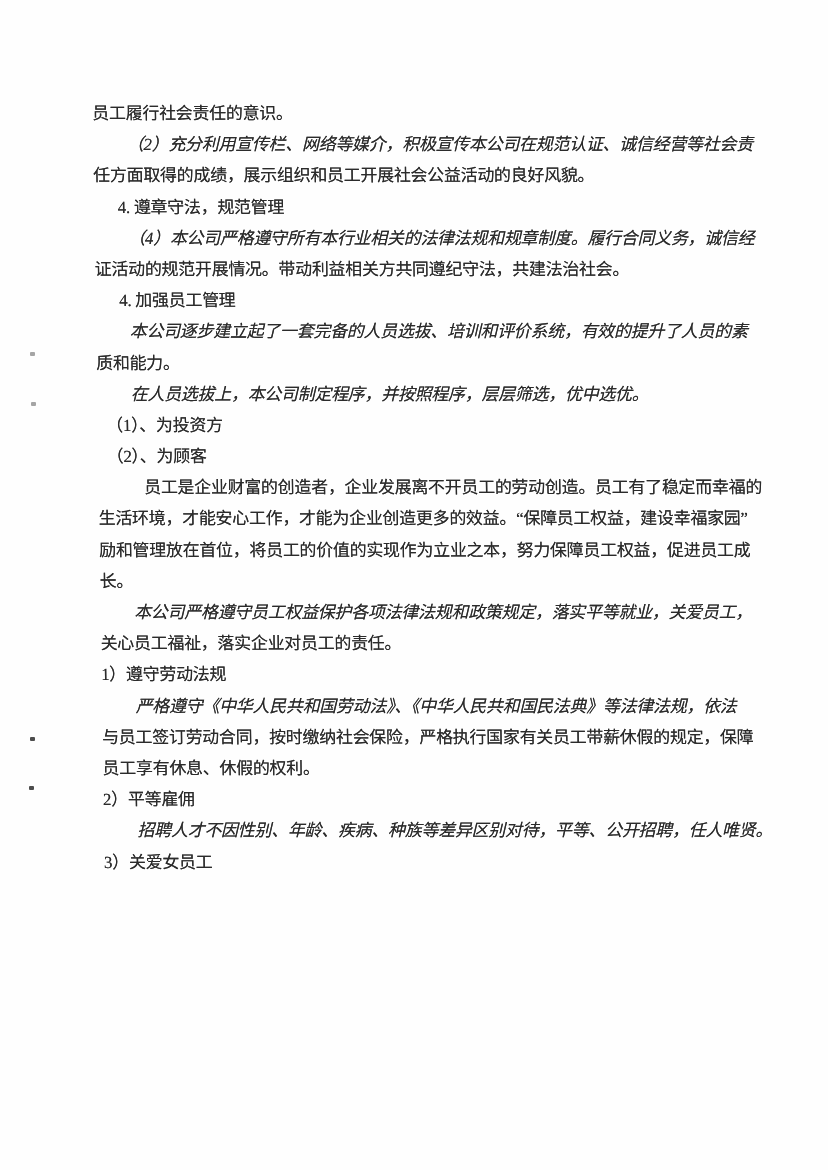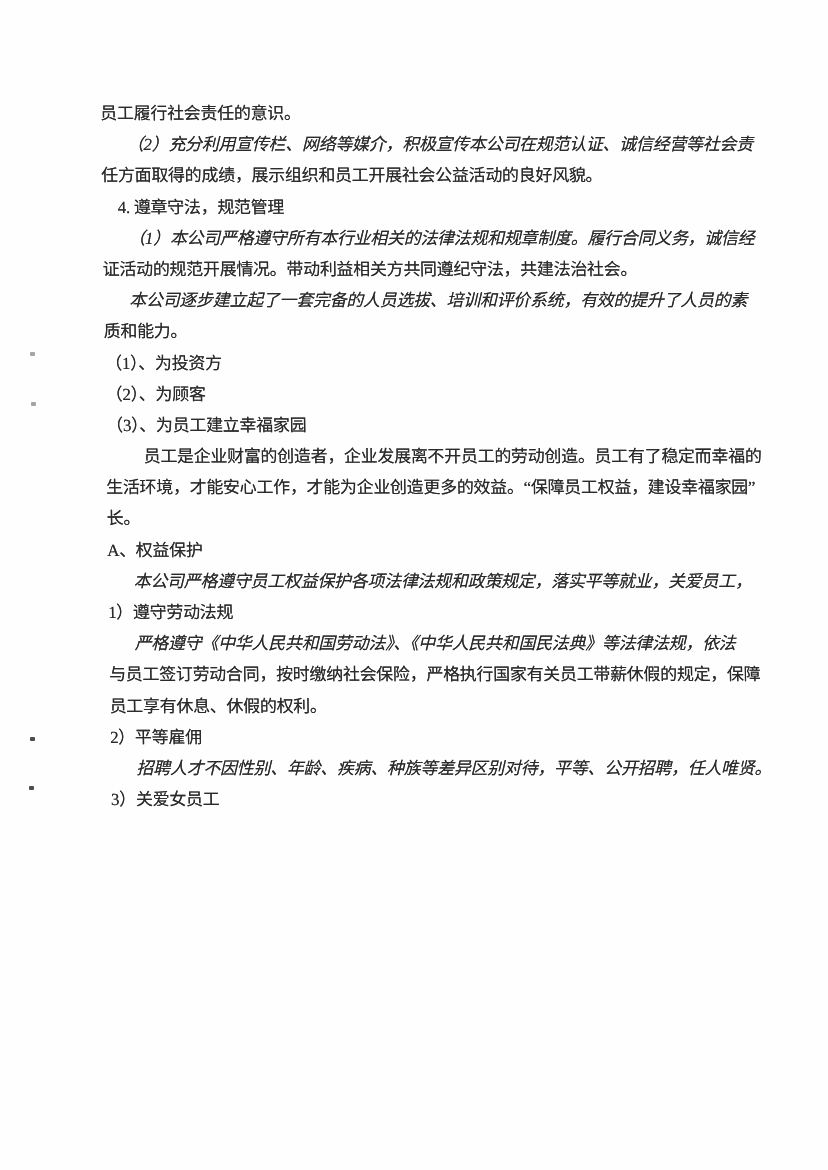--- a/index.html
+++ b/index.html
@@ -27,53 +27,55 @@
     font-size: 17px;
     letter-spacing: -0.3px;
     text-shadow: 0 0 0.45px rgba(55, 55, 55, 0.85);
   }
   .line {
     height: 31.2px;
     line-height: 31.2px;
     white-space: pre;
   }
   
-  .ind-flush  { padding-left: 0; margin-left: 8px; }
+  .ind-flush  { padding-left: 0; }
   .ind-para   { padding-left: 34px; font-style: italic; }  
   .ind-para2  { padding-left: 46px; }  
   .ind-num    { padding-left: 24px; }  
   .ind-list   { padding-left: 9px; }   
   
   .speck {
     position: absolute;
     background: #3a3a3a;
     border-radius: 1px;
   }
 </style>
 </head>
 <body>
 
 <div class="page">
   <div class="content" id="doc-content" style="color: rgb(43, 43, 43);">
       <div class="line ind-flush">员工履行社会责任的意识。</div>
       <div class="line ind-para">（2）充分利用宣传栏、网络等媒介，积极宣传本公司在规范认证、诚信经营等社会责</div>
       <div class="line ind-flush">任方面取得的成绩，展示组织和员工开展社会公益活动的良好风貌。</div>
       <div class="line ind-num">4. 遵章守法，规范管理</div>
-      <div class="line ind-para">（1）本公司严格遵守所有本行业相关的法律法规和规章制度。履行合同义务，诚信经</div>
+      <div class="line ind-para">（4）本公司严格遵守所有本行业相关的法律法规和规章制度。履行合同义务，诚信经</div>
       <div class="line ind-flush">证活动的规范开展情况。带动利益相关方共同遵纪守法，共建法治社会。</div>
+      <div class="line ind-num">4. 加强员工管理</div>
       <div class="line ind-para">本公司逐步建立起了一套完备的人员选拔、培训和评价系统，有效的提升了人员的素</div>
       <div class="line ind-flush">质和能力。</div>
+      <div class="line ind-para">在人员选拔上，本公司制定程序，并按照程序，层层筛选，优中选优。</div>
       <div class="line ind-list">（1）、为投资方</div>
       <div class="line ind-list">（2）、为顾客</div>
-      <div class="line ind-list">（3）、为员工建立幸福家园</div>
       <div class="line ind-para2">员工是企业财富的创造者，企业发展离不开员工的劳动创造。员工有了稳定而幸福的</div>
       <div class="line ind-flush">生活环境，才能安心工作，才能为企业创造更多的效益。“保障员工权益，建设幸福家园”</div>
+      <div class="line ind-flush">励和管理放在首位，将员工的价值的实现作为立业之本，努力保障员工权益，促进员工成</div>
       <div class="line ind-flush">长。</div>
-      <div class="line ind-flush">A、权益保护</div>
       <div class="line ind-para">本公司严格遵守员工权益保护各项法律法规和政策规定，落实平等就业，关爱员工，</div>
+      <div class="line ind-flush">关心员工福祉，落实企业对员工的责任。</div>
       <div class="line ind-flush">1）遵守劳动法规</div>
       <div class="line ind-para">严格遵守《中华人民共和国劳动法》、《中华人民共和国民法典》等法律法规，依法</div>
       <div class="line ind-flush">与员工签订劳动合同，按时缴纳社会保险，严格执行国家有关员工带薪休假的规定，保障</div>
       <div class="line ind-flush">员工享有休息、休假的权利。</div>
       <div class="line ind-flush">2）平等雇佣</div>
       <div class="line ind-para">招聘人才不因性别、年龄、疾病、种族等差异区别对待，平等、公开招聘，任人唯贤。</div>
       <div class="line ind-flush">3）关爱女员工</div>
     </div>
   <div id="artifact-layer">
       <span class="speck" style="left: 30px; top: 352px; width: 5px; height: 4px; opacity: 0.45;"></span>

